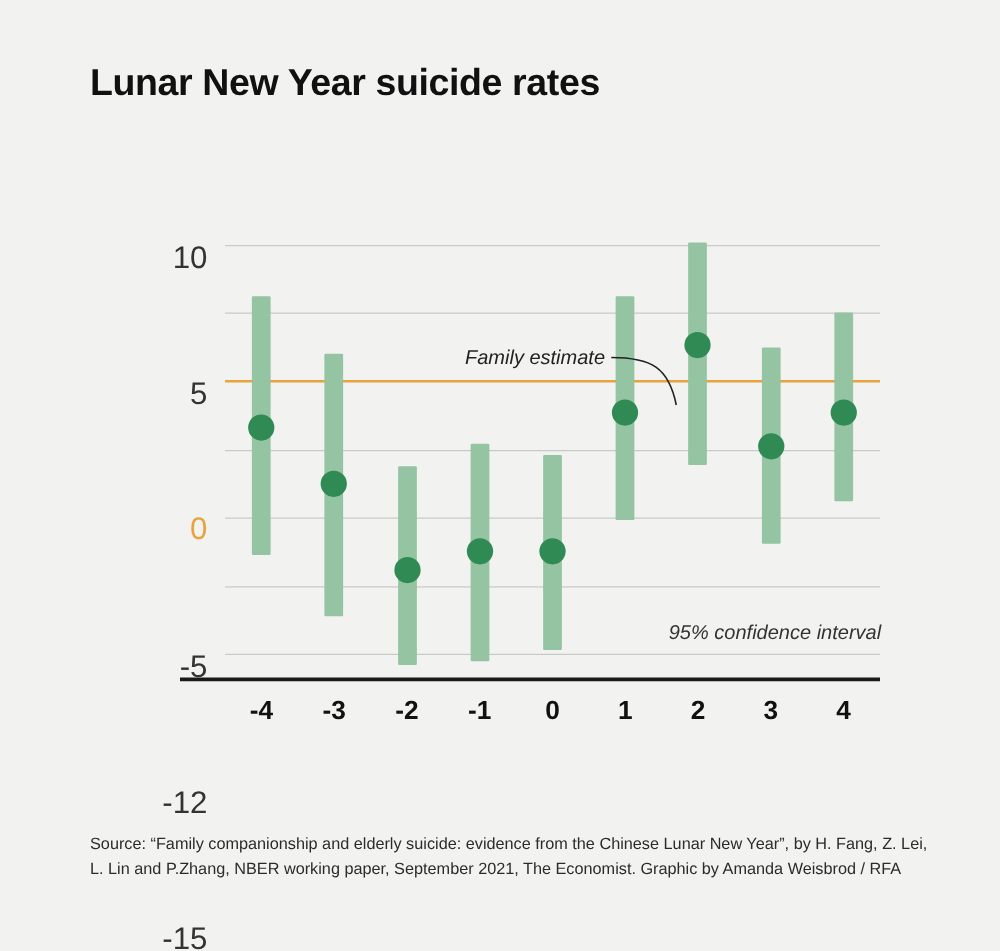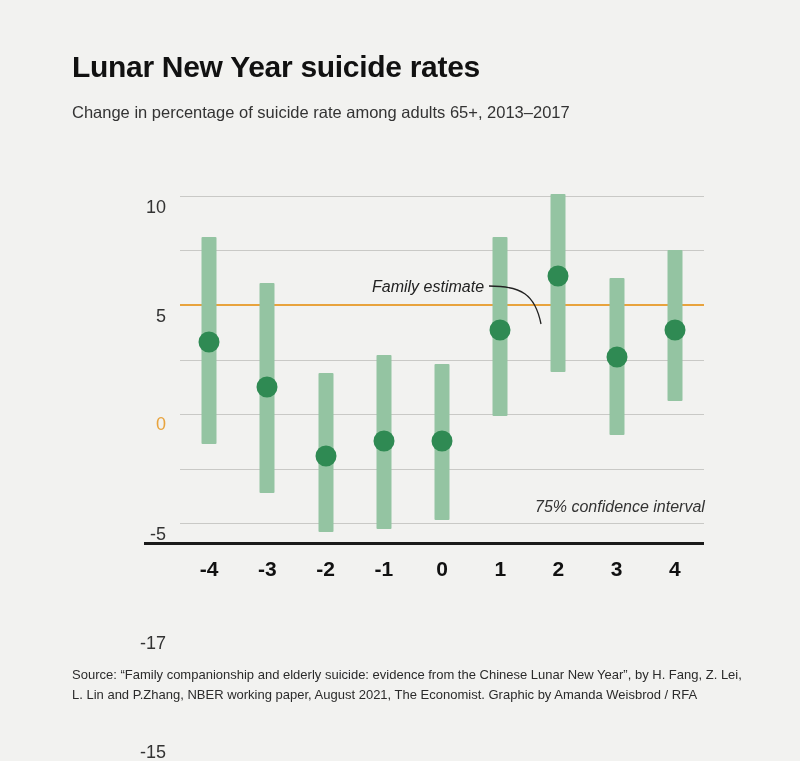--- a/index.html
+++ b/index.html
@@ -66,21 +66,21 @@
     left: 0;
     width: 524px;
     height: 2px;
     background: #e8a33d;
   }
   .ytick {
     position: absolute;
     right: 100%;
     margin-right: 14px;
     transform: translateY(-50%);
-    font-size: 18px;
+    font-size: 25px;
     color: #333;
     white-space: nowrap;
   }
   .ytick.zero { color: #e8a33d; }
 
   .baseline {
     position: absolute;
     left: 0;
     bottom: 0;
     width: 524px;
@@ -166,41 +166,40 @@
     line-height: 1.55;
     color: #2b2b2b;
   }
 </style>
 </head>
 <body>
 
 <div class="page">
 
   <div class="title">Lunar New Year suicide rates</div>
-  <div class="subtitle">Change in percentage of suicide rate among adults 65+, 2013–2017</div>
 
   <div class="plot">
 
     <div class="axis-area" id="axis-area">
       <div class="baseline"></div>
       <div class="baseline-ext"></div>
     <div class="gridline" style="top: 10.9091px;">
           <div class="ytick" style="top: 10.9091px;">10</div>
         </div>
         <div class="gridline" style="top: 65.4545px;">
           <div class="ytick" style="top: 65.4545px;">5</div>
         </div>
         <div class="zeroline" style="top: 119px;">
           <div class="ytick zero" style="top: 120px;">0</div>
         </div>
         <div class="gridline" style="top: 174.545px;">
           <div class="ytick" style="top: 174.545px;">-5</div>
         </div>
         <div class="gridline" style="top: 229.091px;">
-          <div class="ytick" style="top: 229.091px;">-17</div>
+          <div class="ytick" style="top: 229.091px;">-12</div>
         </div>
         <div class="gridline" style="top: 283.636px;">
           <div class="ytick" style="top: 283.636px;">-15</div>
         </div>
         <div class="gridline" style="top: 338.182px;"></div>
         <div class="bar" style="left: 29.1111px; top: 52.3636px; height: 206.182px;"></div>
         <div class="dot" style="left: 29.1111px; top: 157.091px;"></div>
         <div class="xtick" style="left: 29.1111px;">-4</div>
         <div class="bar" style="left: 87.3333px; top: 98.1818px; height: 209.455px;"></div>
         <div class="dot" style="left: 87.3333px; top: 201.818px;"></div>
@@ -222,22 +221,22 @@
         <div class="xtick" style="left: 378.444px;">2</div>
         <div class="bar" style="left: 436.667px; top: 92.7273px; height: 157.091px;"></div>
         <div class="dot" style="left: 436.667px; top: 172.364px;"></div>
         <div class="xtick" style="left: 436.667px;">3</div>
         <div class="bar" style="left: 494.889px; top: 65.4545px; height: 150.545px;"></div>
         <div class="dot" style="left: 494.889px; top: 145.091px;"></div>
         <div class="xtick" style="left: 494.889px;">4</div>
       </div>
 
     <div class="annot-central">Family estimate</div>
-    <div class="annot-ci">75% confidence interval</div>
+    <div class="annot-ci">95% confidence interval</div>
 
     <svg class="leader" viewBox="0 0 70 50">
       <path d="M2,6 C34,6 48,14 54,44" stroke="#222" stroke-width="1.3" fill="none"></path>
     </svg>
 
   </div>
 
-  <div class="source">Source: “Family companionship and elderly suicide: evidence from the Chinese Lunar New Year”, by H. Fang, Z. Lei, L. Lin and P.Zhang, NBER working paper, August 2021, The Economist. Graphic by Amanda Weisbrod / RFA</div>
+  <div class="source">Source: “Family companionship and elderly suicide: evidence from the Chinese Lunar New Year”, by H. Fang, Z. Lei, L. Lin and P.Zhang, NBER working paper, September 2021, The Economist. Graphic by Amanda Weisbrod / RFA</div>
 </div>
 
 </body></html>

